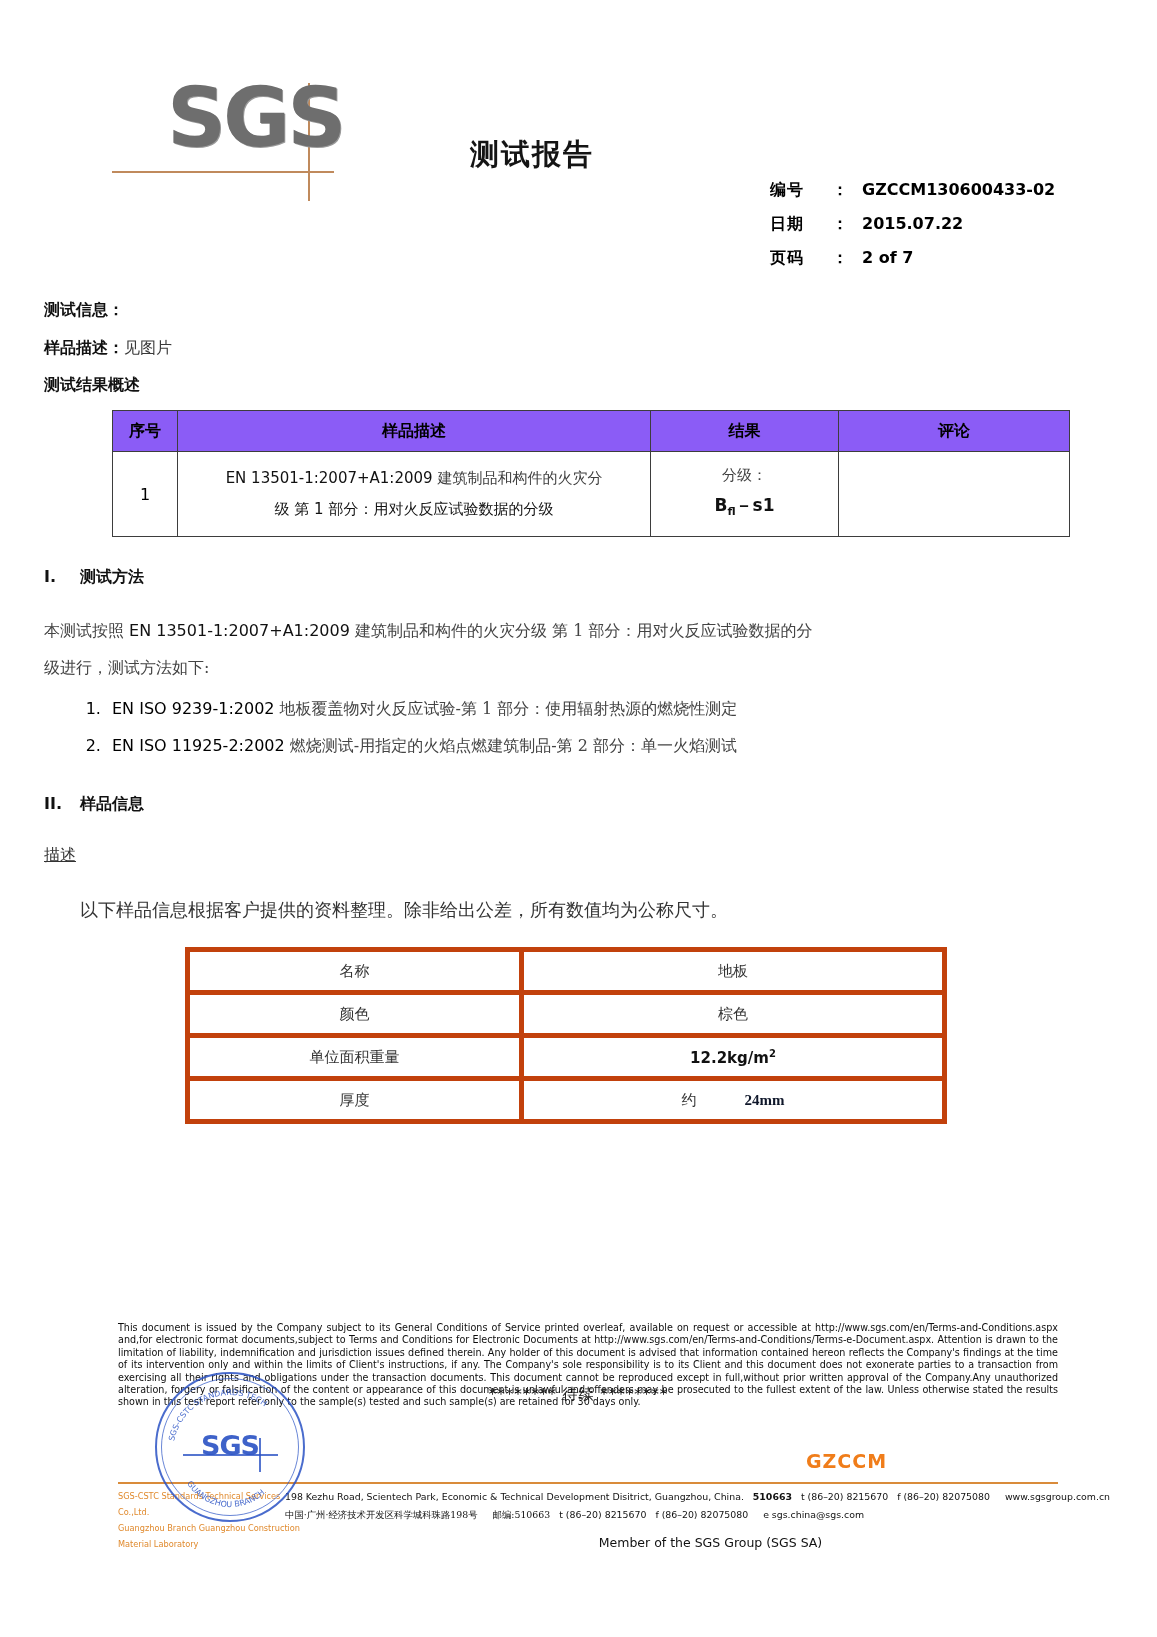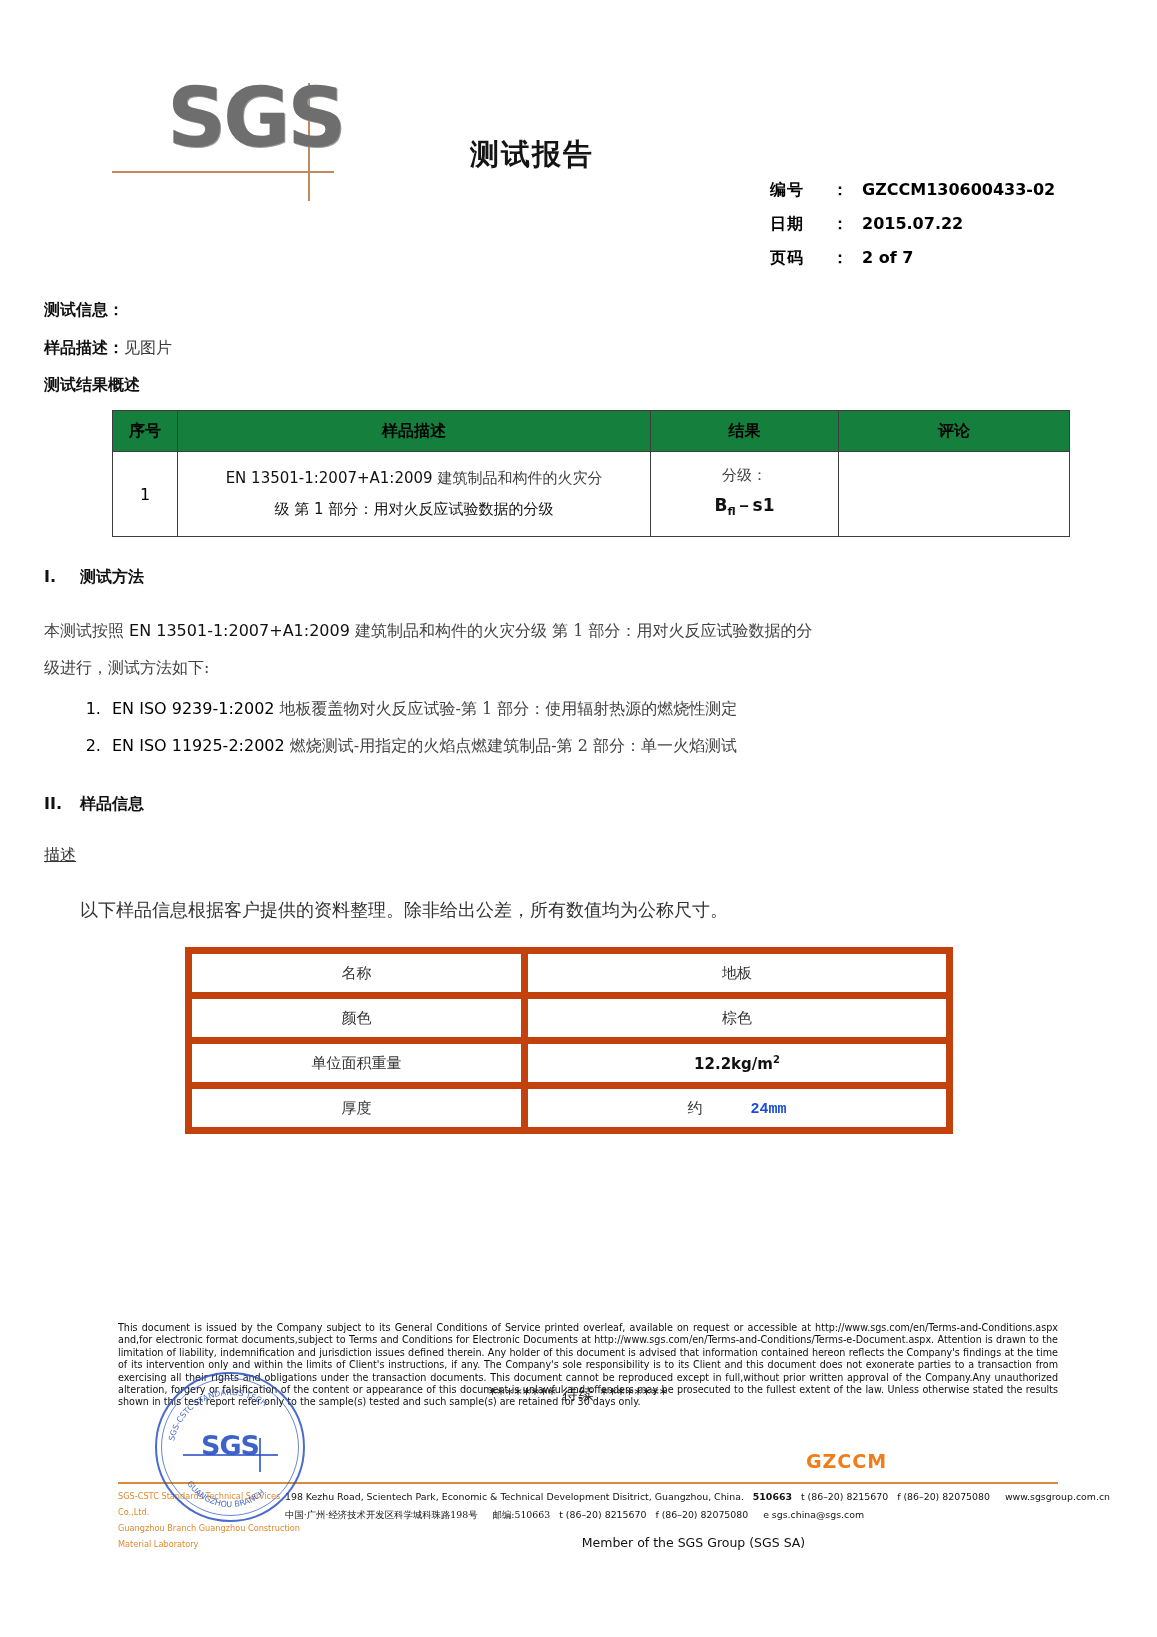--- a/index.html
+++ b/index.html
@@ -114,21 +114,21 @@
     width: 947px;
     margin-left: 112px;
     table-layout: fixed;
   }
   table.rt th, table.rt td {
     border: 1px solid #3d3d3d;
     text-align: center;
     vertical-align: middle;
   }
   table.rt th {
-    background: #15803d;
+    background: #8b5cf6;
     height: 38px;
     font-family: "DejaVu Sans", sans-serif;
     font-size: 16px;
     font-weight: bold;
   }
   table.rt td { height: 76px; padding: 4px 6px; }
   .c-no { width: 62px; }
   .c-req { width: 470px; }
   .c-res { width: 185px; }
   .c-com { width: 228px; }
@@ -216,43 +216,43 @@
   }
 
   
   table.st {
     border-collapse: collapse;
     width: 745px;
     margin: 25px 0 0 185px;
     table-layout: fixed;
   }
   table.st td {
-    border: 7px solid #c2410c;
+    border: 5px solid #c2410c;
     height: 36px;
     text-align: center;
     vertical-align: middle;
     font-family: "DejaVu Serif", "Liberation Serif", serif;
     font-size: 15px;
     color: #333;
   }
   table.st td.k { width: 327px; }
   table.st td.v { width: 416px; }
   table.st td.v.num {
     font-family: "DejaVu Sans", sans-serif;
     font-weight: bold;
     color: #111;
   }
   table.st td.v.num sup { font-size: 10px; }
   table.st td.v.mix {
     font-family: "DejaVu Serif", "Liberation Serif", serif;
     color: #333;
   }
   table.st td.v.mix b {
-    font-family: Liberation Mono, monospace;
-    color: #1d4ed8;
+    font-family: Liberation Serif, serif;
+    color: #0f172a;
     margin-left: 48px;
   }
 
   .tobecont {
     position: absolute;
     left: 0; right: 0;
     top: 1085px;
     text-align: center;
     font-family: "DejaVu Serif", "Liberation Serif", serif;
     font-size: 15px;
@@ -324,21 +324,21 @@
   }
   .member {
     position: absolute;
     left: 0; right: 0;
     top: 225px;
     text-align: center;
     font-family: "DejaVu Sans", sans-serif;
     font-size: 12.5px;
     color: #111;
   }
-  .member span { position: relative; left: 115px; }
+  .member span { position: relative; left: 132px; }
 
   
   .stamp {
     position: absolute;
     left: 155px;
     top: 62px;
     width: 150px;
     height: 150px;
     pointer-events: none;
   }

